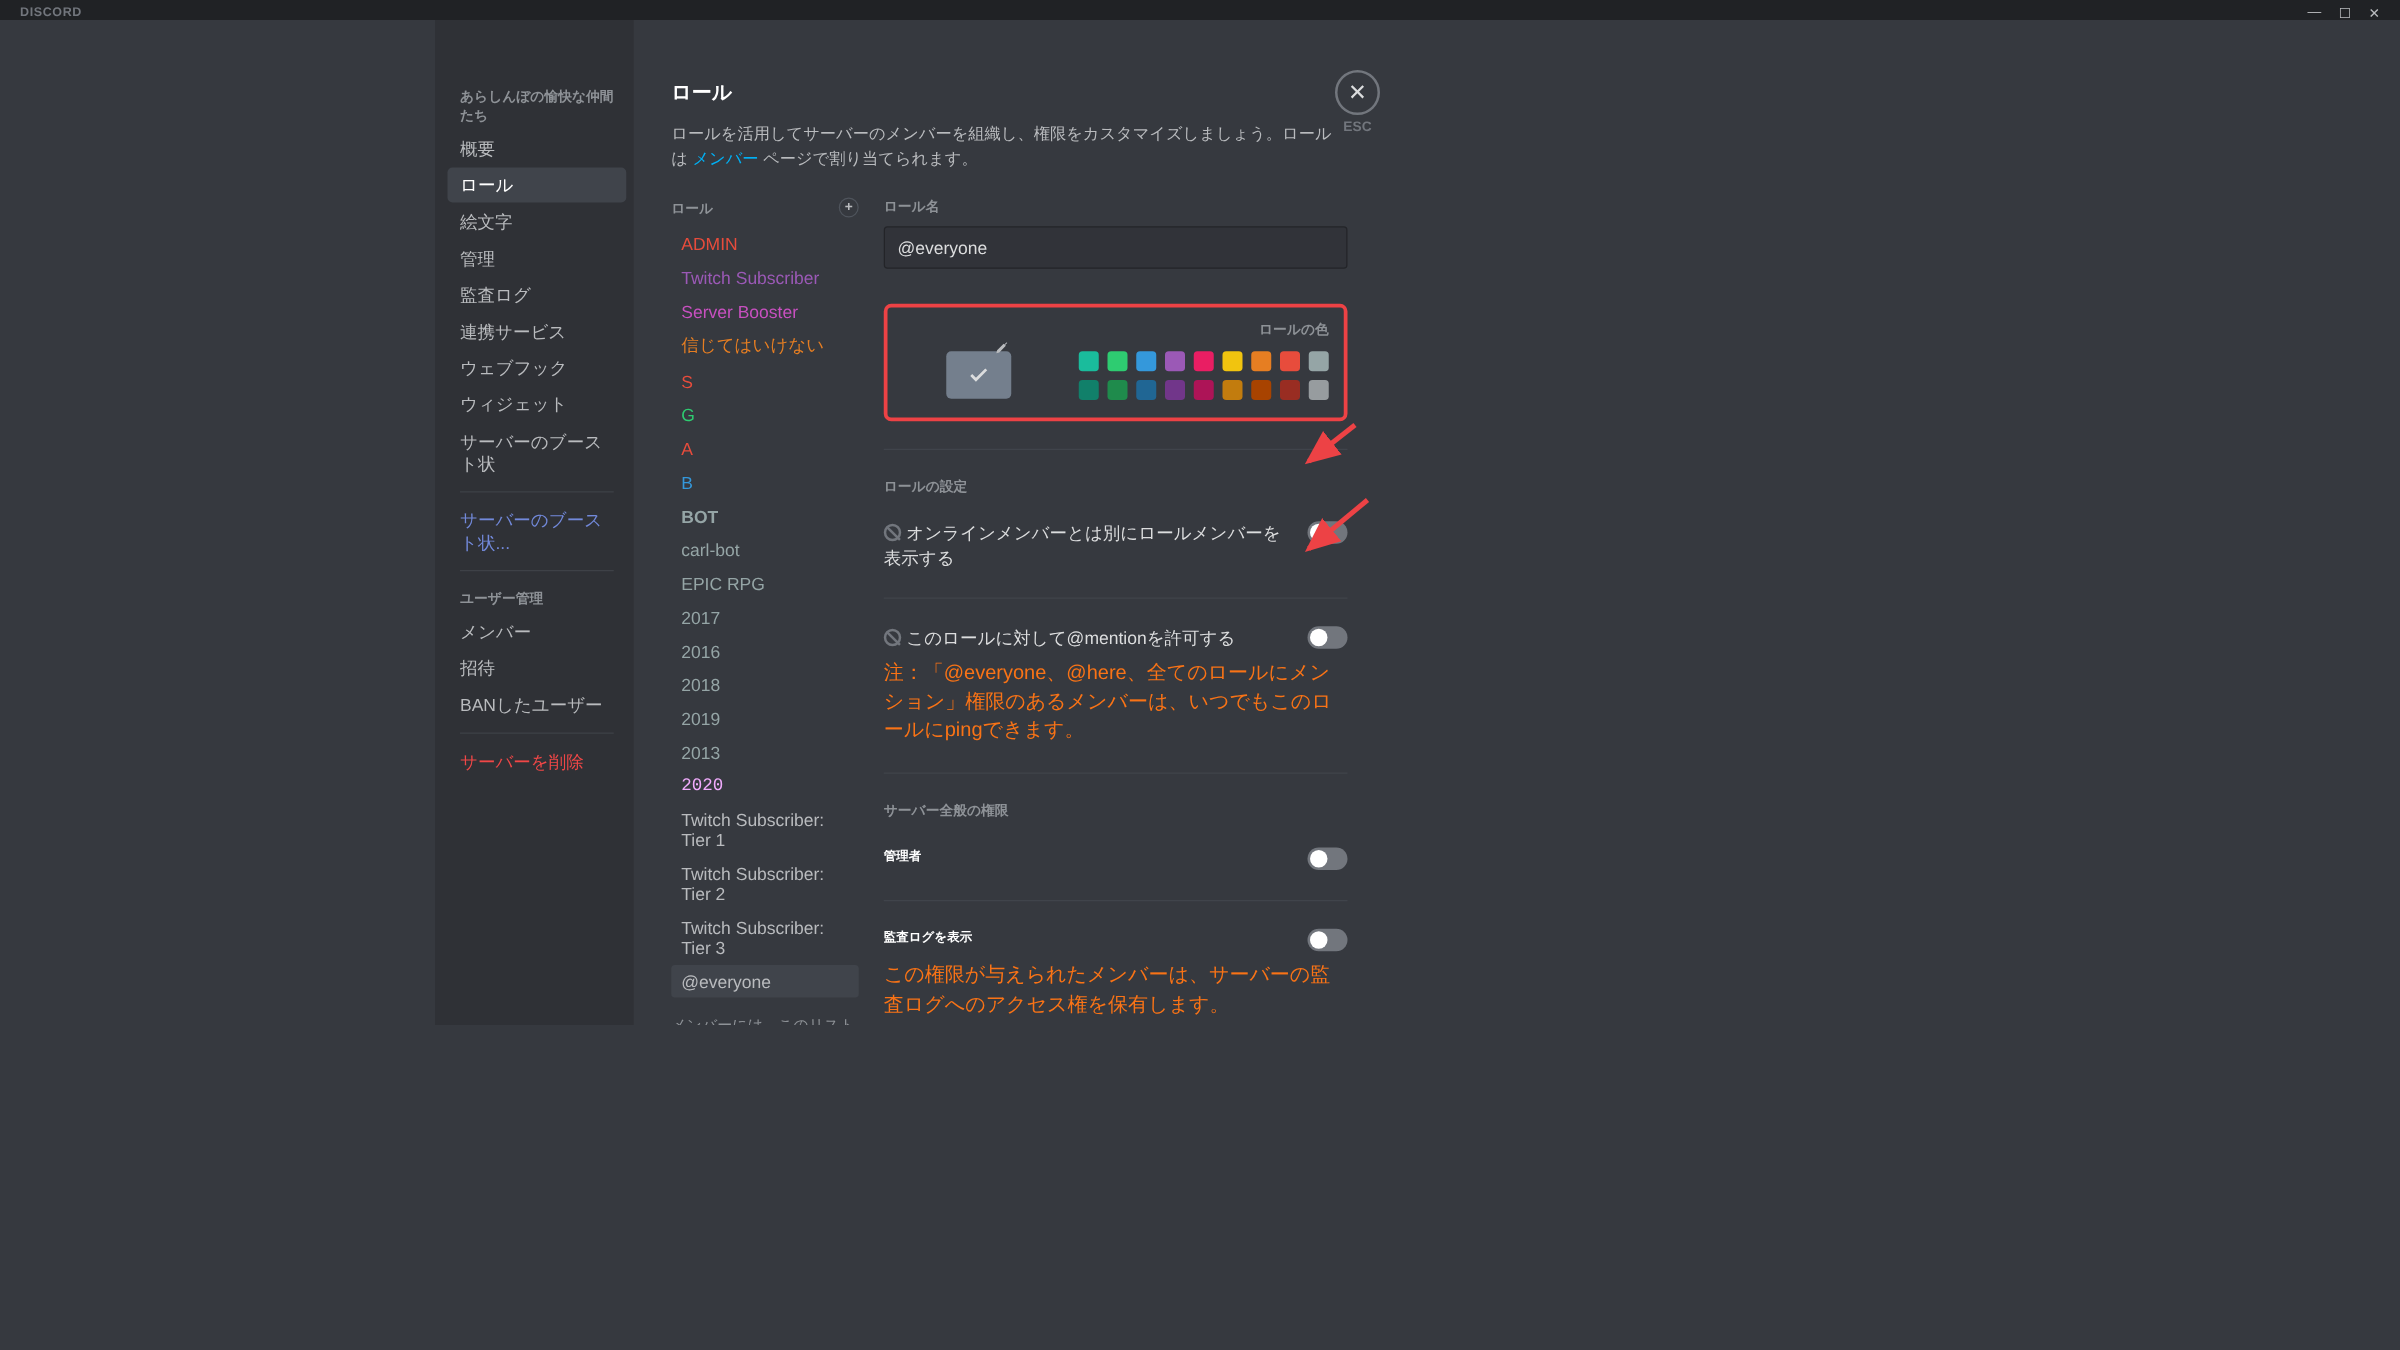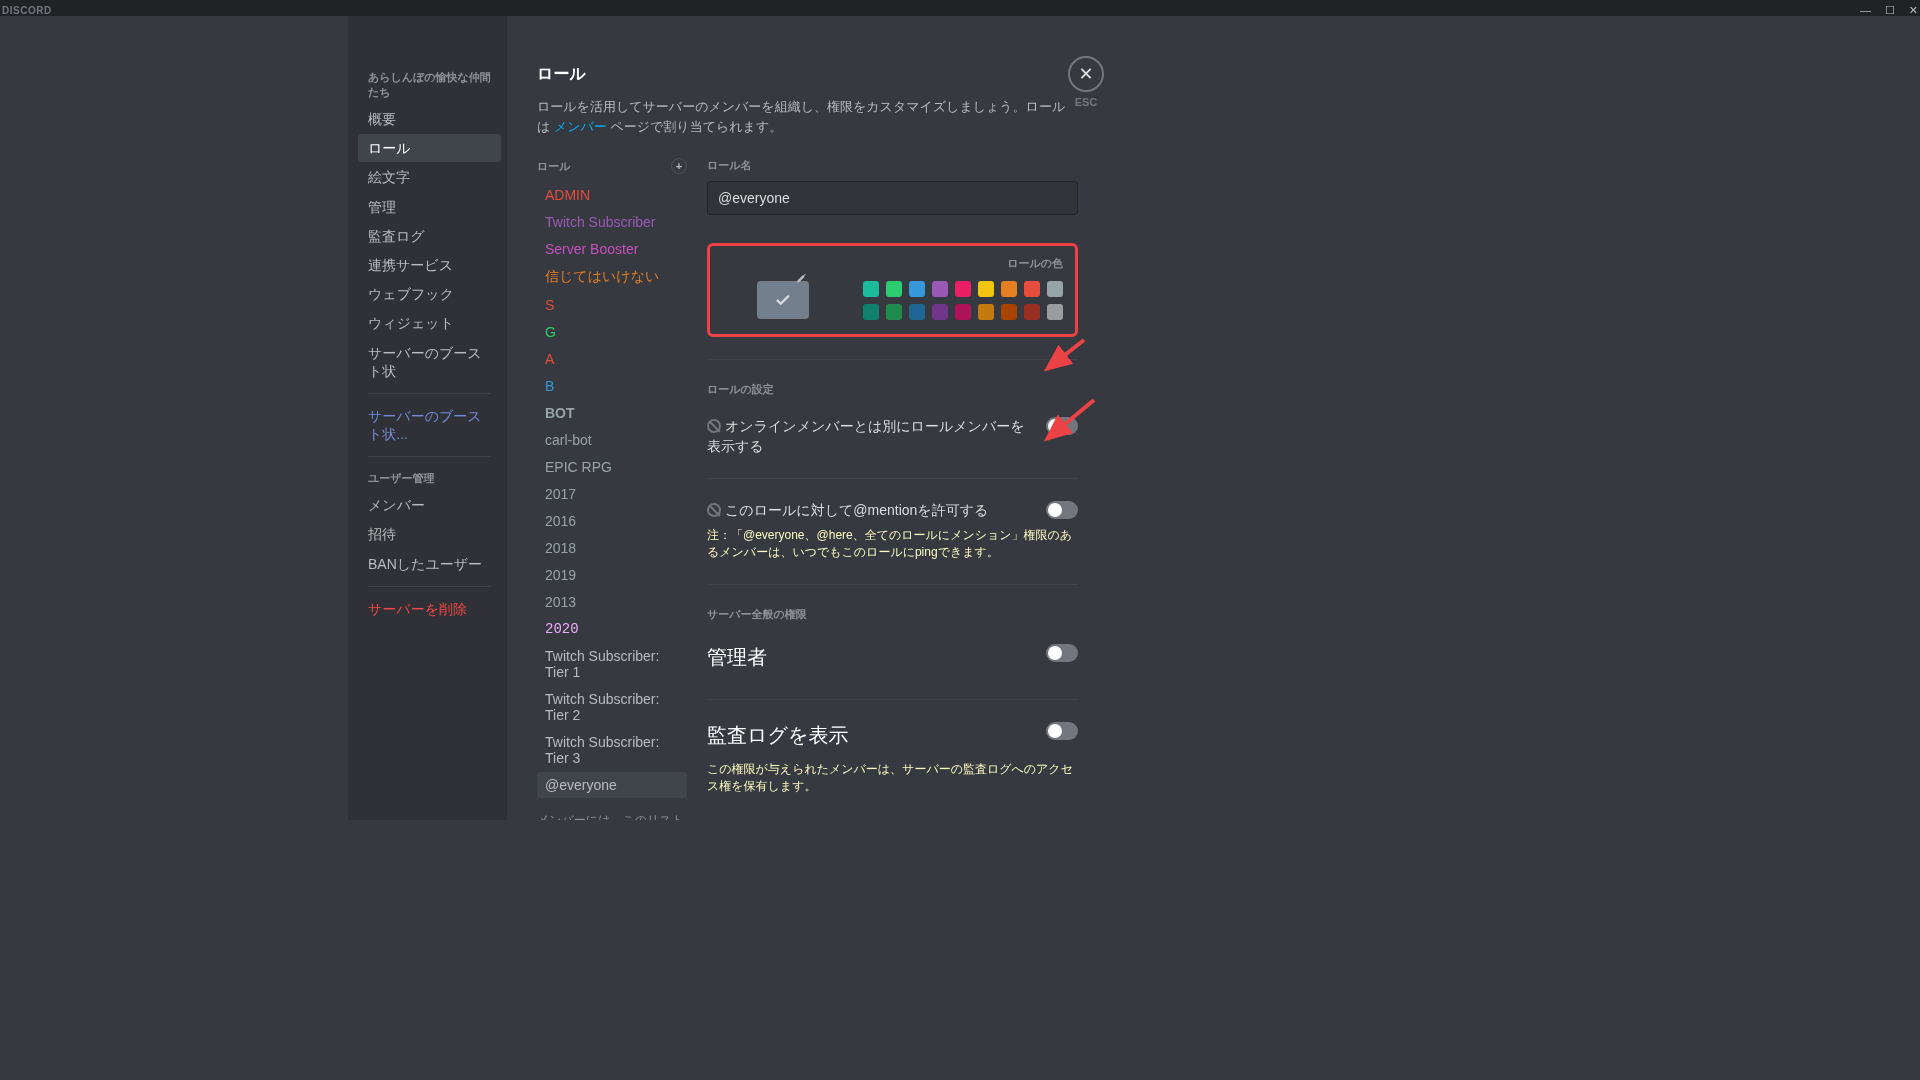--- a/index.html
+++ b/index.html
@@ -1,17 +1,17 @@
 <!DOCTYPE html>
 <html><head>
 <meta charset="utf-8">
 <style>
 * { margin:0; padding:0; box-sizing:border-box; font-family:"Hiragino Kaku Gothic Pro","Meiryo",sans-serif; }
 body { background:#202225; color:#dcddde; width:1920px; height:1080px; overflow:hidden; position:relative; }
-.titlebar { height:20px; background:#202225; display:flex; align-items:center; padding:0 2px; justify-content:space-between; }
+.titlebar { height:20px; background:#202225; display:flex; align-items:center; padding:0 16px; justify-content:space-between; }
 .titlebar-logo { font-size:10px; font-weight:700; color:#72767d; letter-spacing:0.5px; }
 .win-controls { display:flex; gap:14px; color:#b9bbbe; font-size:11px; }
 .win-controls span { cursor:pointer; }
 
 .chrome { position:absolute; top:16px; left:0; right:0; bottom:0; background:#36393f; }
 
 .cols { position:absolute; top:16px; left:348px; width:760px; display:flex; }
 .sidebar { width:159px; padding:48px 6px 0 10px; background:#2f3136; height:804px; }
 .sidebar .cat { font-size:11px; font-weight:700; color:#8e9297; padding:6px 10px 4px; }
 .sidebar .item { font-size:14px; color:#b9bbbe; padding:5px 10px; border-radius:4px; margin:1px 0; cursor:pointer; line-height:1.3; }
@@ -47,23 +47,23 @@
 .eyed { width:16px; height:16px; display:flex; align-items:center; justify-content:center; color:#b9bbbe; position:absolute; left:82px; top:25px; cursor:pointer; }
 
 .hr { height:1px; background:#40444b; margin:22px 0; }
 
 .setting { display:flex; align-items:flex-start; justify-content:space-between; gap:16px; margin-bottom:6px; }
 .setting .txt { flex:1; font-size:14px; color:#dcddde; line-height:1.4; }
 .setting .txt .banicon { display:inline-block; width:14px; height:14px; border:2px solid #72767d; border-radius:50%; position:relative; vertical-align:-2px; margin-right:4px; }
 .setting .txt .banicon::after { content:""; position:absolute; width:14px; height:2px; background:#72767d; top:5px; left:-1px; transform:rotate(45deg); }
 .toggle { width:32px; height:18px; background:#72767d; border-radius:10px; position:relative; flex-shrink:0; cursor:pointer; }
 .toggle::after { content:""; position:absolute; width:14px; height:14px; background:#fff; border-radius:50%; top:2px; left:2px; }
-.note { font-size:12px; color:#fef9c3; line-height:1.45; margin-top:4px; }
-
-.perm .title { font-size:20px; color:#fff; font-weight:400; margin-bottom:6px; }
+.note { font-size:16px; color:#f97316; line-height:1.45; margin-top:4px; }
+
+.perm .title { font-size:10px; color:#fff; font-weight:700; margin-bottom:6px; }
 
 .closebtn { position:absolute; top:56px; left:1068px; text-align:center; cursor:pointer; }
 .closebtn .circ { width:36px; height:36px; border:2px solid #72767d; border-radius:50%; display:flex; align-items:center; justify-content:center; color:#dcddde; font-size:18px; margin:0 auto 4px; }
 .closebtn .esc { font-size:11px; color:#72767d; font-weight:600; }
 
 .arrow { position:absolute; pointer-events:none; }
 .arrow svg { overflow:visible; }
 </style>
 </head>
 <body>

